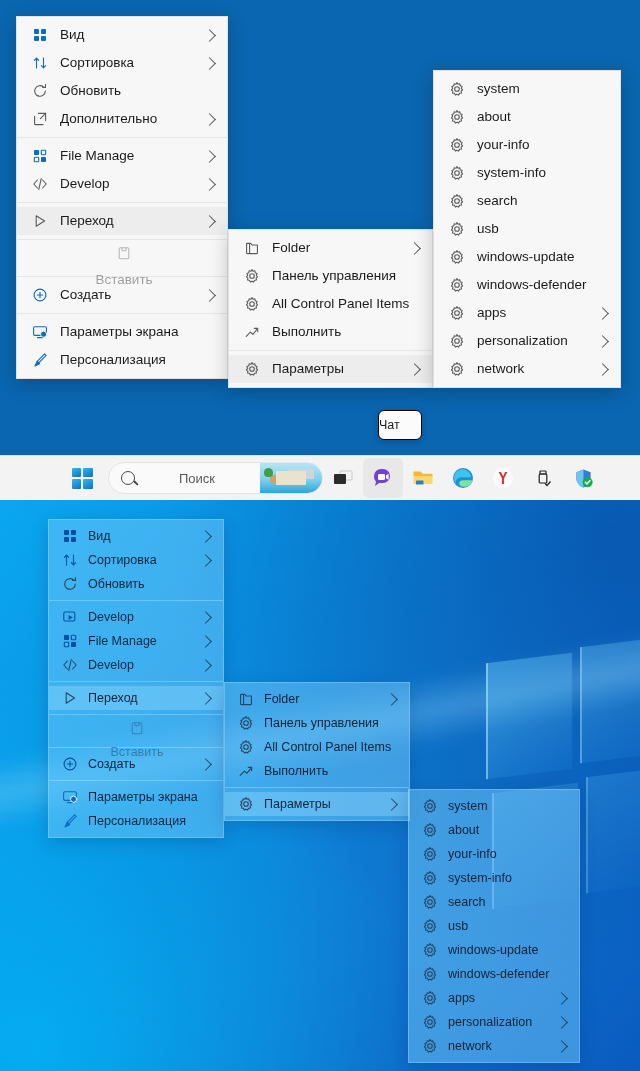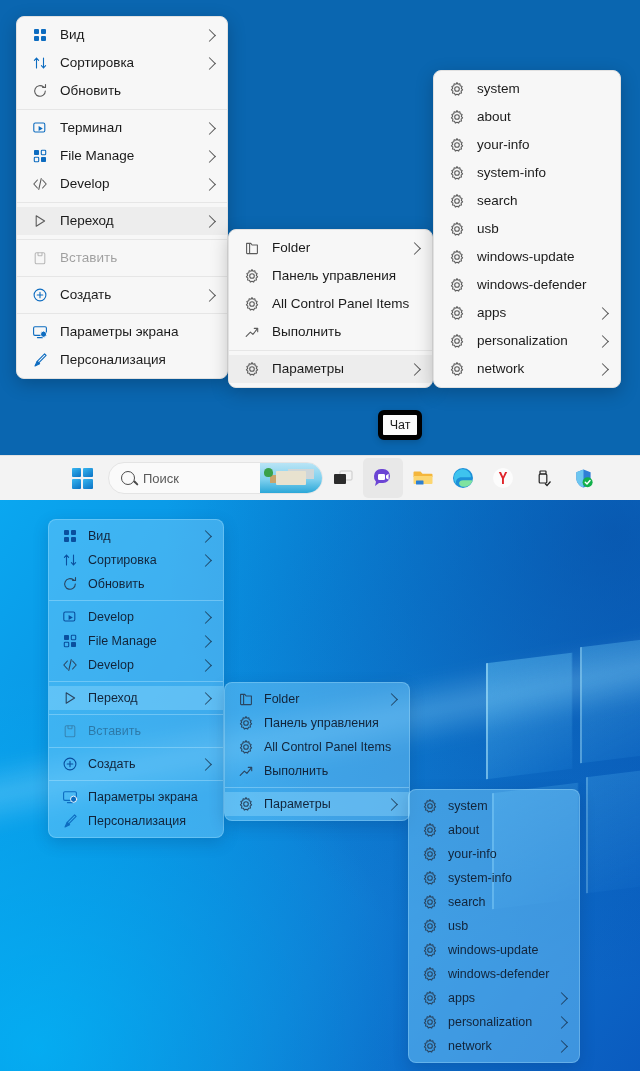--- a/index.html
+++ b/index.html
@@ -45,21 +45,21 @@
     margin-left: 6px; position: relative; overflow: hidden;
   }
   #search-pill .magn {
     width: 14px; height: 14px; border: 1.6px solid #4a4a4a; border-radius: 50%;
     position: relative; flex: none; margin-left: 2px;
   }
   #search-pill .magn::after {
     content:''; position:absolute; width: 6px; height:1.6px; background:#4a4a4a;
     transform: rotate(45deg); right: -5px; bottom: 0px; border-radius: 1px;
   }
-  #search-pill .ph { font-size: 13px; color: #5a5a5a; }
+  #search-pill .ph { font-size: 13px; color: #5a5a5a; margin-left: 36px; }
   #search-pill .thumb {
     position: absolute; right: 0; top: 0; width: 62px; height: 100%;
     background: linear-gradient(180deg,#b9e4f5 0%,#7fd0ee 55%,#2aa7d8 100%);
   }
   #search-pill .thumb::before {
     content:''; position:absolute; left: 16px; top: 8px; width: 30px; height: 14px;
     background: #e8e2cf; border-radius: 1px;
     box-shadow: 10px -4px 0 -2px #cfd6d8, -9px 1px 0 -3px #caa46c;
   }
   #search-pill .thumb::after {
@@ -96,21 +96,21 @@
         transform: skewY(-7deg);
         border-left: 2px solid rgba(175,235,255,.40); }
   .p4 { left: 586px; top: 272px; width: 86px; height: 116px;
         background: linear-gradient(160deg, rgba(95,195,250,.22), rgba(25,120,215,.06));
         transform: skewY(-7deg);
         border-left: 2px solid rgba(175,235,255,.30); }
 
   
   .menu {
     position: absolute;
-    border-radius: 8px;
+    border-radius: 0;
     padding: 4px 0;
     font-size: 13.5px;
   }
   .menu.light {
     background: #f7f7f7;
     border: 1px solid #e1e1e1;
     box-shadow: 0 5px 18px rgba(0,0,0,.22);
     color: #1b1b1b;
   }
   .menu.glass {
@@ -126,42 +126,42 @@
   }
   .menu.light .mi.hl { background: #ededed; }
   .menu.glass .mi.hl { background: rgba(150,220,255,.38); }
   .mi .ico { width: 17px; height: 17px; flex: none; display:flex; align-items:center; justify-content:center; }
   .mi .lbl { flex: 1; line-height: 1; }
   .mi .chev {
     width: 9px; height: 9px; flex:none;
     border-right: 1.5px solid currentColor; border-top: 1.5px solid currentColor;
     transform: rotate(45deg); opacity: .72; margin-right: 3px;
   }
-  .mi.disabled { opacity: .40; }
+  .mi.disabled { opacity: .40; flex-direction: column; }
   .sep { height: 1px; margin: 4px 0; }
   .menu.light .sep { background: #e6e6e6; }
   .menu.glass .sep { background: rgba(190,235,255,.38); }
   .mi .ico svg { display: block; }
 
   
   #menu-root-top    { left: 16px;  top: 16px;  width: 212px; }
   #menu-goto-top    { left: 228px; top: 229px; width: 205px; }
   #menu-params-top  { left: 433px; top: 70px;  width: 188px; }
 
   #menu-root-bot    { left: 48px;  top: 519px; width: 176px; font-size: 12.5px; }
   #menu-goto-bot    { left: 224px; top: 682px; width: 186px; font-size: 12.5px; }
   #menu-params-bot  { left: 408px; top: 789px; width: 172px; font-size: 12.5px; }
   #menu-root-bot .mi, #menu-goto-bot .mi, #menu-params-bot .mi { height: 24px; padding-left: 12px; gap: 10px; }
 
   
   #chat-button {
     position: absolute; left: 378px; top: 410px;
     width: 44px; height: 30px; background: #fbfbfb;
-    border: 5px solid #000000; border-radius: 6px;
-    display: flex; align-items: center; justify-content: center;
+    border: 1px solid #000000; border-radius: 6px;
+    display: flex; align-items: center; 
     font-size: 12.5px; color: #1b1b1b;
     box-shadow: 0 2px 7px rgba(0,0,0,.18);
   }
   .icon-blue { color: #0d6cc0; }
   .icon-gray { color: #5c5c5c; }
   .menu.glass .icon-gray { color: #2a4560; }
   .menu.glass .icon-blue { color: #0a4f9e; }
 </style>
 </head>
 <body>
@@ -193,31 +193,32 @@
       </div>
       <div class="mi">
         <span class="ico icon-gray">
           <svg width="16" height="16" viewBox="0 0 16 16" fill="none" stroke="currentColor" stroke-width="1.1" stroke-linecap="round" stroke-linejoin="round">
             <path d="M13.3 8a5.3 5.3 0 1 1-1.8-4"></path>
             <path d="M13.5 1.6V4.4H10.7"></path>
           </svg>
         </span>
         <span class="lbl">Обновить</span>
       </div>
+      <div class="mi">
+        <span class="ico icon-gray">
+          <svg width="16" height="16" viewBox="0 0 16 16" fill="none" stroke="currentColor" stroke-width="1.1" stroke-linecap="round" stroke-linejoin="round">
+            <path d="M2.6 5.2V13a.6.6 0 0 0 .6.6h7.8"></path>
+            <path d="M6.4 2.4h7.2v7.2"></path>
+            <path d="M13.6 2.4 8.4 7.6"></path>
+          </svg>
+        </span>
+        <span class="lbl">Дополнительно</span>
+        <span class="chev"></span>
+      </div>
       <div class="sep"></div>
-      <div class="mi">
-        <span class="ico icon-blue">
-          <svg width="16" height="16" viewBox="0 0 16 16" fill="none" stroke="currentColor" stroke-width="1.1" stroke-linecap="round" stroke-linejoin="round">
-            <rect x="1.8" y="3" width="11" height="9" rx="1.4"></rect>
-            <path d="M6.6 5.9v5.2l4.2-2.6z" fill="currentColor" stroke="none"></path>
-          </svg>
-        </span>
-        <span class="lbl">Терминал</span>
-        <span class="chev"></span>
-      </div>
       <div class="mi">
         <span class="ico icon-blue">
           <svg width="16" height="16" viewBox="0 0 16 16" fill="none" stroke="currentColor" stroke-width="1.1" stroke-linecap="round" stroke-linejoin="round">
             <rect x="2" y="2" width="5" height="5" rx=".8" fill="currentColor" stroke="none"></rect>
             <rect x="9.3" y="2.3" width="4.4" height="4.4" rx=".8"></rect>
             <rect x="2.3" y="9.3" width="4.4" height="4.4" rx=".8"></rect>
             <rect x="9" y="9" width="5" height="5" rx=".8" fill="currentColor" stroke="none"></rect>
           </svg>
         </span>
         <span class="lbl">File Manage</span>

